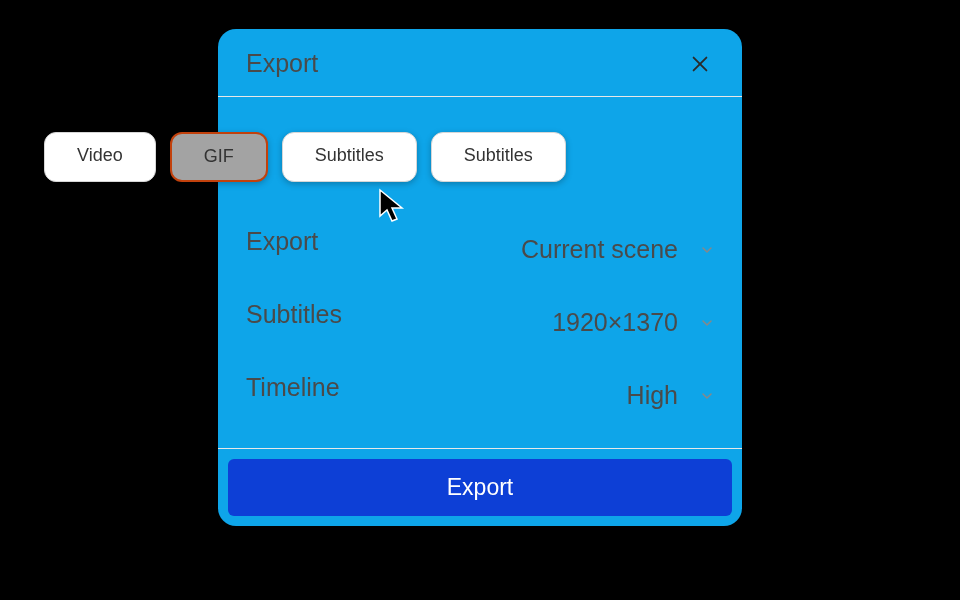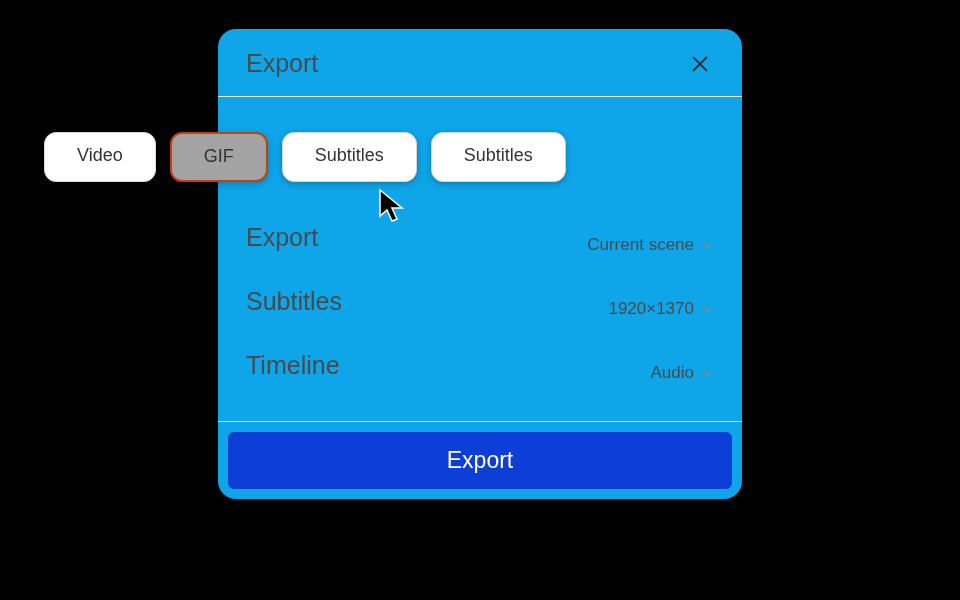--- a/index.html
+++ b/index.html
@@ -88,22 +88,22 @@
       padding: 14px 0;
     }
     .form-label {
       font-size: 25px;
       color: #4a4a4a;
       font-weight: 400;
     }
     .form-value {
       display: flex;
       align-items: center;
-      gap: 6px;
-      font-size: 17px;
+      gap: 22px;
+      font-size: 25px;
       color: #4a4a4a;
       cursor: pointer;
       font-weight: 400;
       margin-top: 16px;
     }
     .chevron {
       width: 14px;
       height: 14px;
       display: inline-flex;
       align-items: center;
@@ -174,21 +174,21 @@
           <svg viewBox="0 0 12 12" fill="none" stroke="currentColor" stroke-width="1.5" stroke-linecap="round" stroke-linejoin="round">
               <polyline points="2,4 6,8 10,4"></polyline>
             </svg>
         </span>
       </div>
     </div>
 
     <div class="form-row">
       <div class="form-label">Timeline</div>
       <div class="form-value">
-        <span>Audio</span>
+        <span>High</span>
         <span class="chevron">
           <svg viewBox="0 0 12 12" fill="none" stroke="currentColor" stroke-width="1.5" stroke-linecap="round" stroke-linejoin="round">
               <polyline points="2,4 6,8 10,4"></polyline>
             </svg>
         </span>
       </div>
     </div>
   </div>
 
   <div class="dialog-footer">

